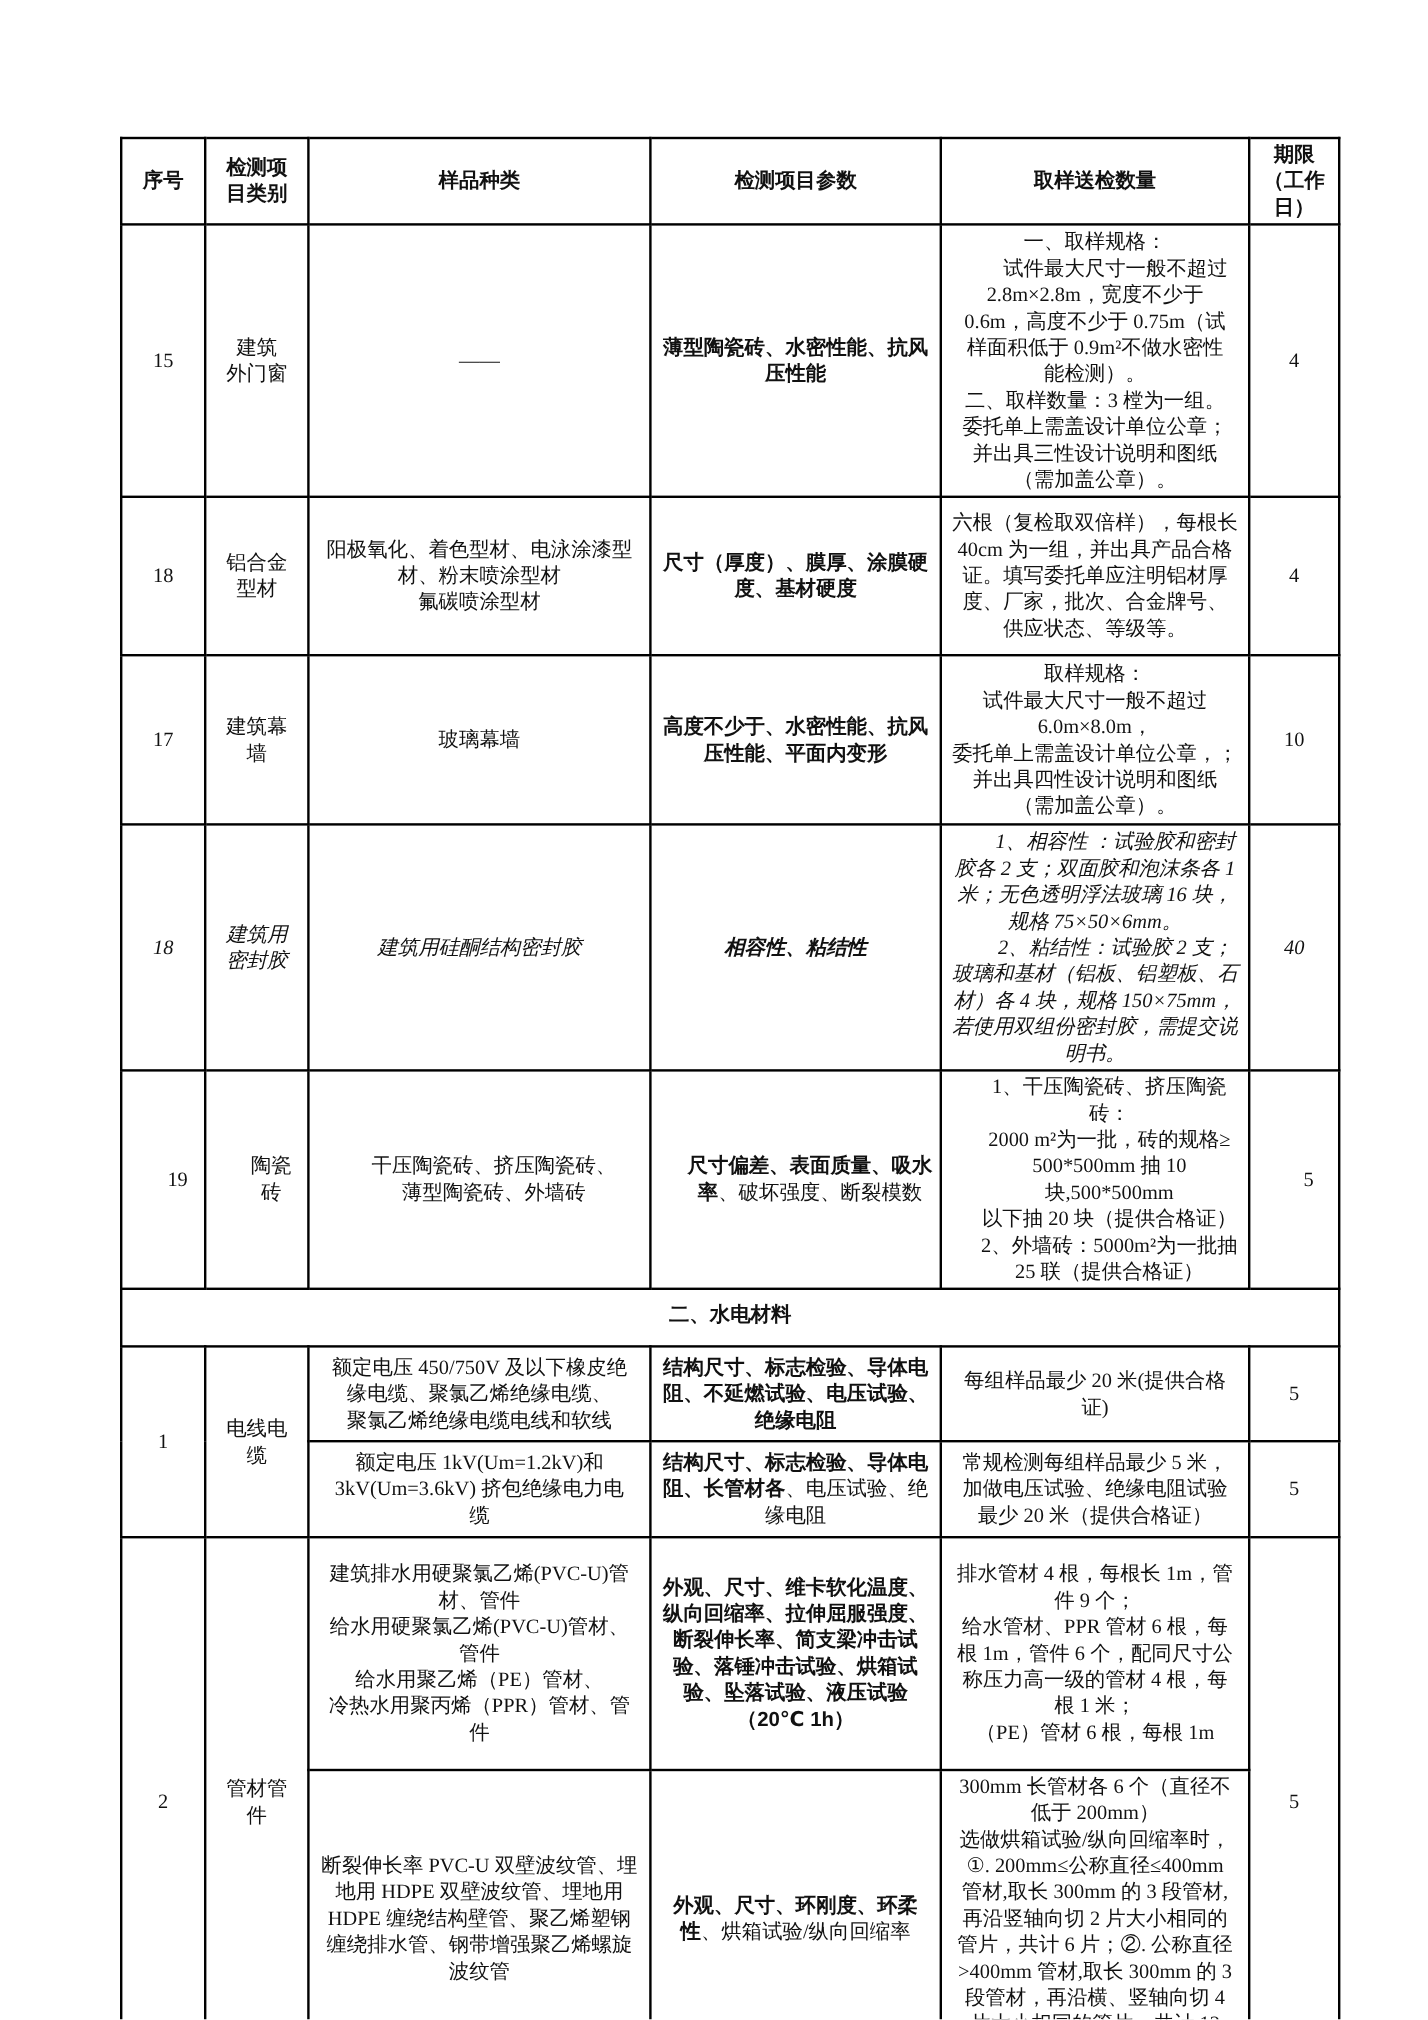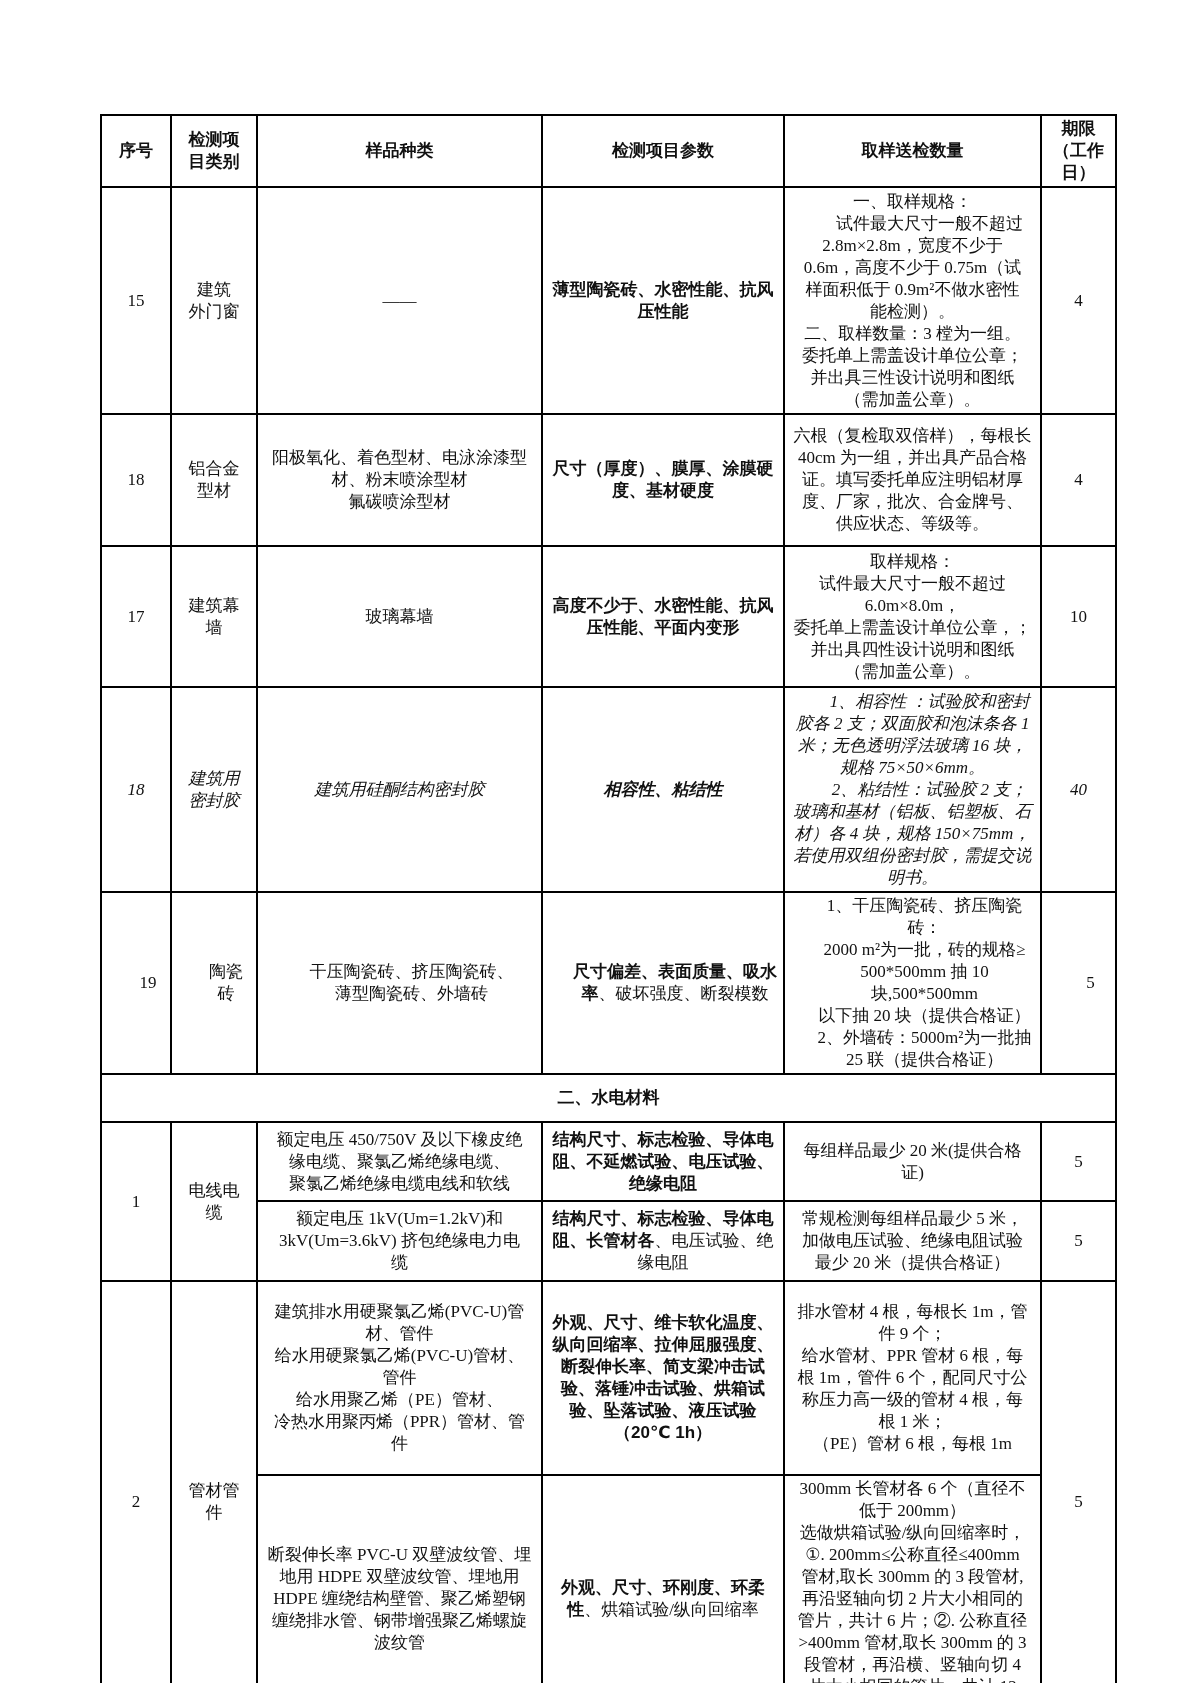--- a/index.html
+++ b/index.html
@@ -7,21 +7,21 @@
         font-family:"Liberation Serif","DejaVu Serif",serif;color:#111;}
   table.doc{position:absolute;left:100px;top:114px;width:1015px;border-collapse:collapse;
             table-layout:fixed;}
   table.doc td{border:2px solid #000;vertical-align:middle;text-align:center;
                padding:2px 6px;font-size:17px;line-height:22px;overflow:hidden;}
   .pre{white-space:pre-line;}
   .hdr{font-family:"Liberation Sans","DejaVu Sans",sans-serif;font-weight:700;font-size:18px;line-height:22px;}
   .params{font-family:"Liberation Sans","DejaVu Sans",sans-serif;font-weight:700;font-size:18px;line-height:24px;}
   .params .rest{font-family:"Liberation Serif","DejaVu Serif",serif;font-weight:400;}
   .left{text-align:left;}
-  .section{font-family:Liberation Sans, sans-serif;font-weight:700;
+  .section{font-family:Liberation Mono, monospace;font-weight:700;
            font-size:19px;text-align:left;padding-left:12px;border-radius:23px;}
   tr.h47 td{height:47px;} tr.h221 td{height:221px;} tr.h126 td{height:126px;}
   tr.h135 td{height:135px;} tr.h199 td{height:199px;font-style:italic;} tr.h136 td{height:136px;padding-left:30px;}
   tr.h42 td{height:42px;} tr.h73 td{height:73px;} tr.h74 td{height:74px;}
   tr.h188 td{height:188px;} tr.h242 td{height:242px;}
 </style>
 </head>
 <body>
 
 <div class="page">

